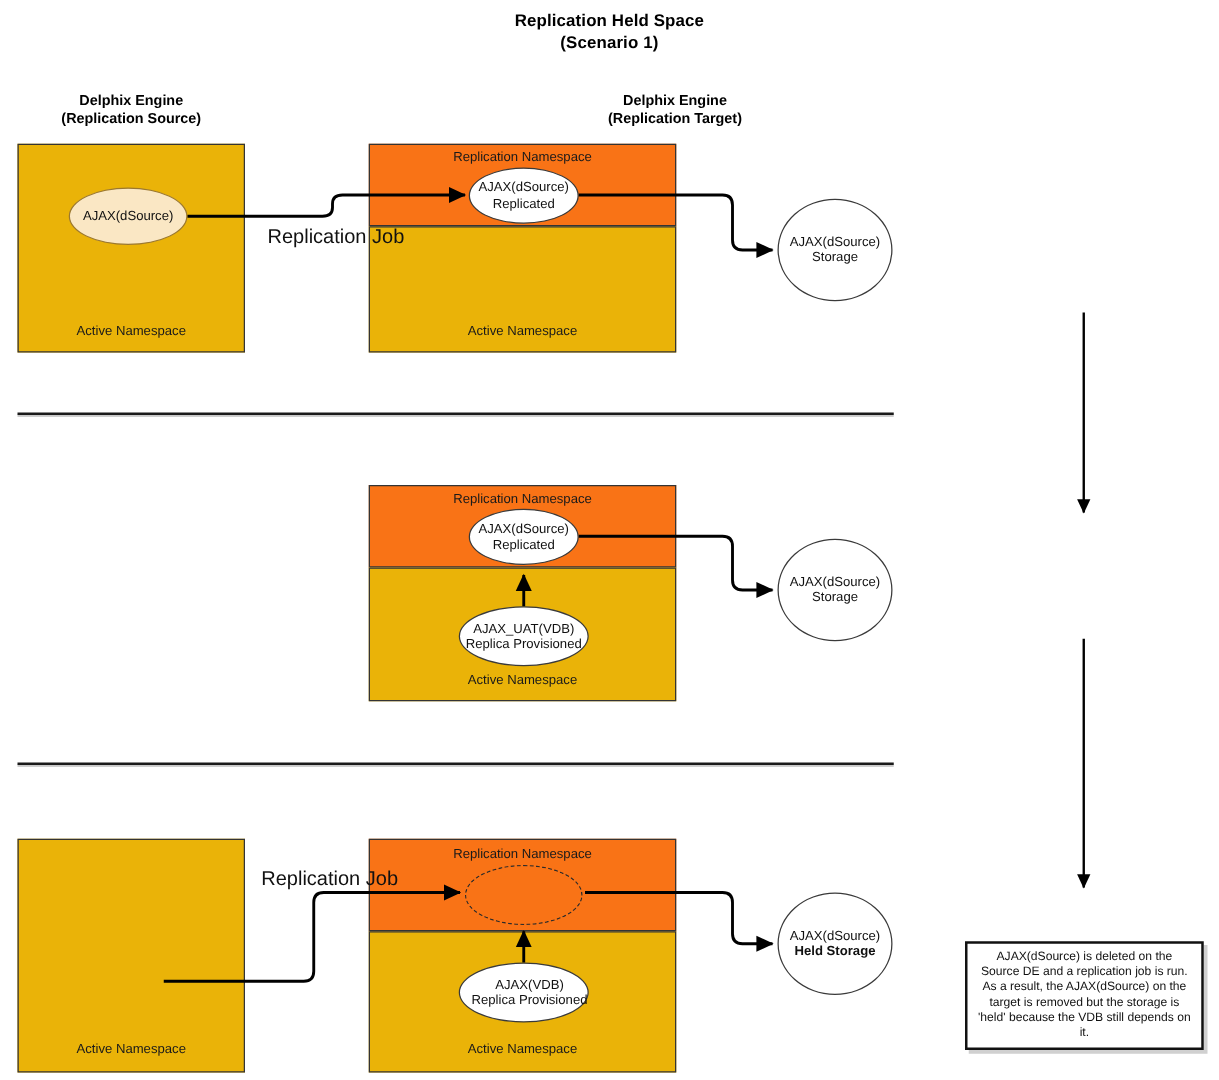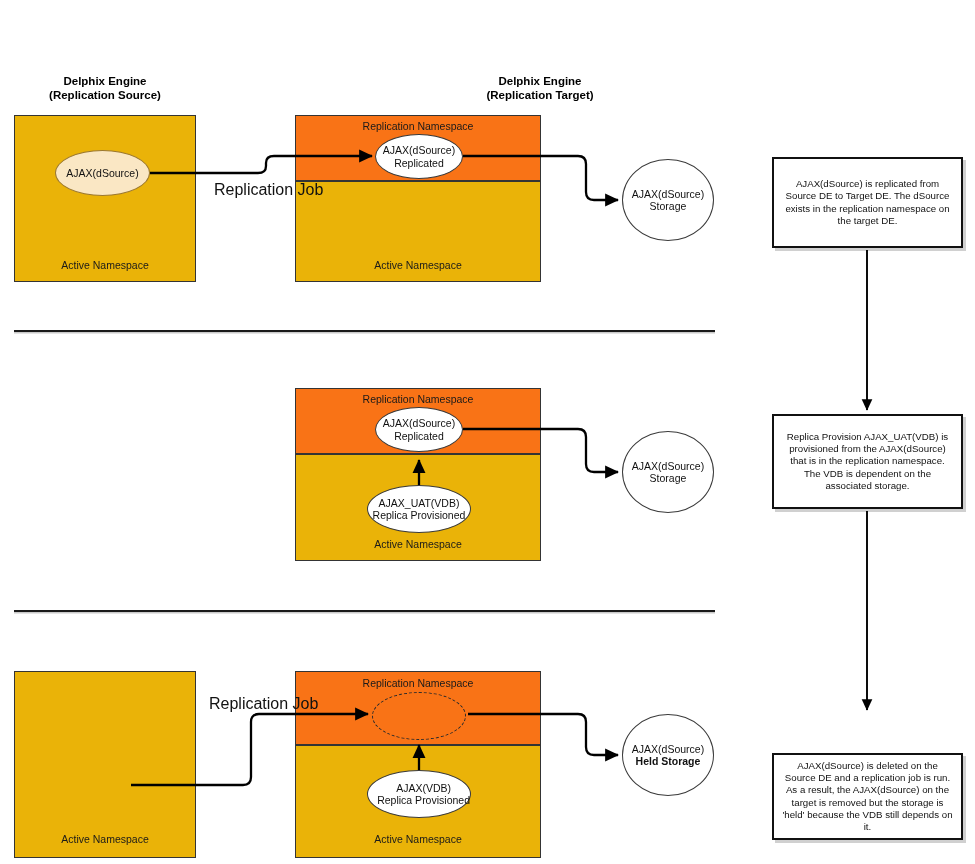--- a/index.html
+++ b/index.html
@@ -129,20 +129,24 @@
     font-size: 16px;
     color: #111111;
     white-space: nowrap;
   }
 </style>
 </head>
 <body>
 
 <div id="canvas">
 
+  <div class="abs diagram-title">
+    <span>Replication Held Space</span>
+    <span class="line2">(Scenario 1)</span>
+  </div>
 
   <div class="abs col-title" id="src-title">
     <div>Delphix Engine</div>
     <div>(Replication Source)</div>
   </div>
   <div class="abs col-title" id="tgt-title">
     <div>Delphix Engine</div>
     <div>(Replication Target)</div>
   </div>
 
@@ -171,23 +175,20 @@
 
   <div class="abs node" style="left:622px; top:159px; width:92px; height:82px;">
     <div>
       <div>AJAX(dSource)</div>
       <div>Storage</div>
     </div>
   </div>
 
   <div class="abs edge-label" style="left:214px; top:181px;">Replication Job</div>
 
-  <div class="abs note" style="left:772px; top:157px; width:191px; height:91px;">
-    <span>AJAX(dSource) is replicated from Source DE to Target DE.  The dSource exists in the replication namespace on the target DE.</span>
-  </div>
 
   <div class="abs rule" style="left:14px; top:330px; width:701px;"></div>
 
   <div class="abs ns-box blue" style="left:295px; top:388px; width:246px; height:66px;">
     <div class="ns-label" style="top:4px;">Replication Namespace</div>
   </div>
   <div class="abs ns-box" style="left:295px; top:454px; width:246px; height:107px;">
     <div class="ns-label" style="bottom:9px;">Active Namespace</div>
   </div>
   <div class="abs node" style="left:375px; top:407px; width:88px; height:45px;">
@@ -200,23 +201,20 @@
     <div>
       <div>AJAX_UAT(VDB)</div>
       <div>Replica Provisioned</div>
     </div>
   </div>
   <div class="abs node" style="left:622px; top:431px; width:92px; height:82px;">
     <div>
       <div>AJAX(dSource)</div>
       <div>Storage</div>
     </div>
-  </div>
-  <div class="abs note" style="left:772px; top:414px; width:191px; height:95px;">
-    <span>Replica Provision AJAX_UAT(VDB) is provisioned from the AJAX(dSource) that is in the replication namespace.  The VDB is dependent on the associated storage.</span>
   </div>
 
   <div class="abs rule" style="left:14px; top:610px; width:701px;"></div>
 
   <div class="abs ns-box" style="left:14px; top:671px; width:182px; height:187px;">
     <div class="ns-label" style="bottom:11px;">Active Namespace</div>
   </div>
 
   <div class="abs ns-box blue" style="left:295px; top:671px; width:246px; height:74px;">
     <div class="ns-label" style="top:5px;">Replication Namespace</div>

